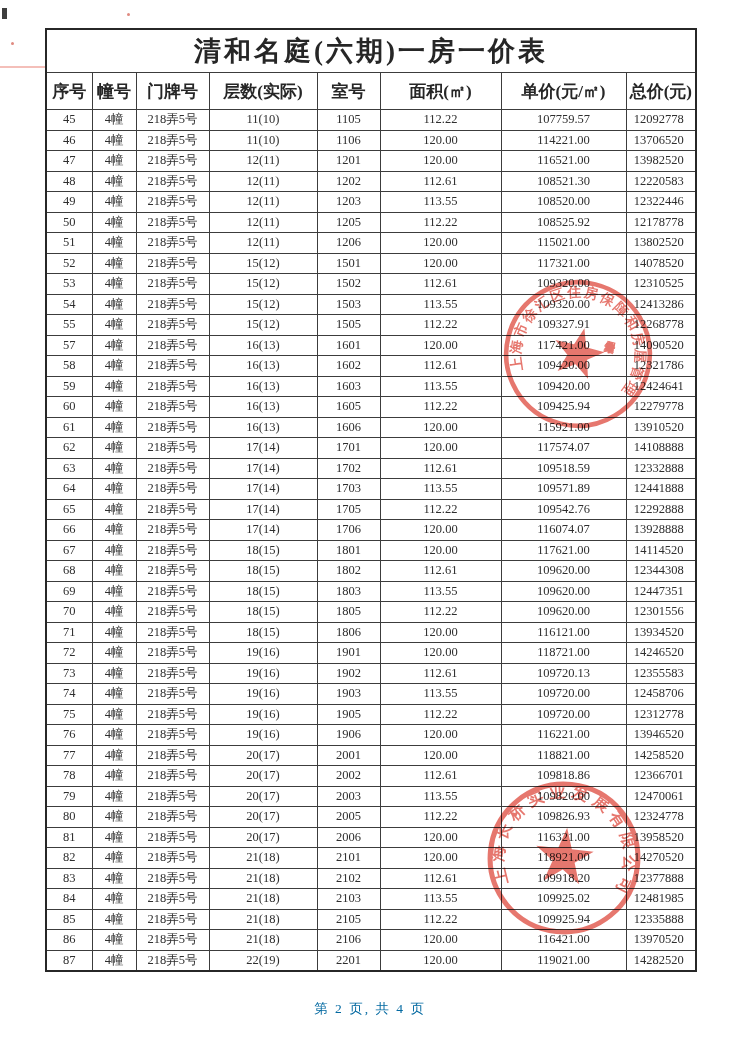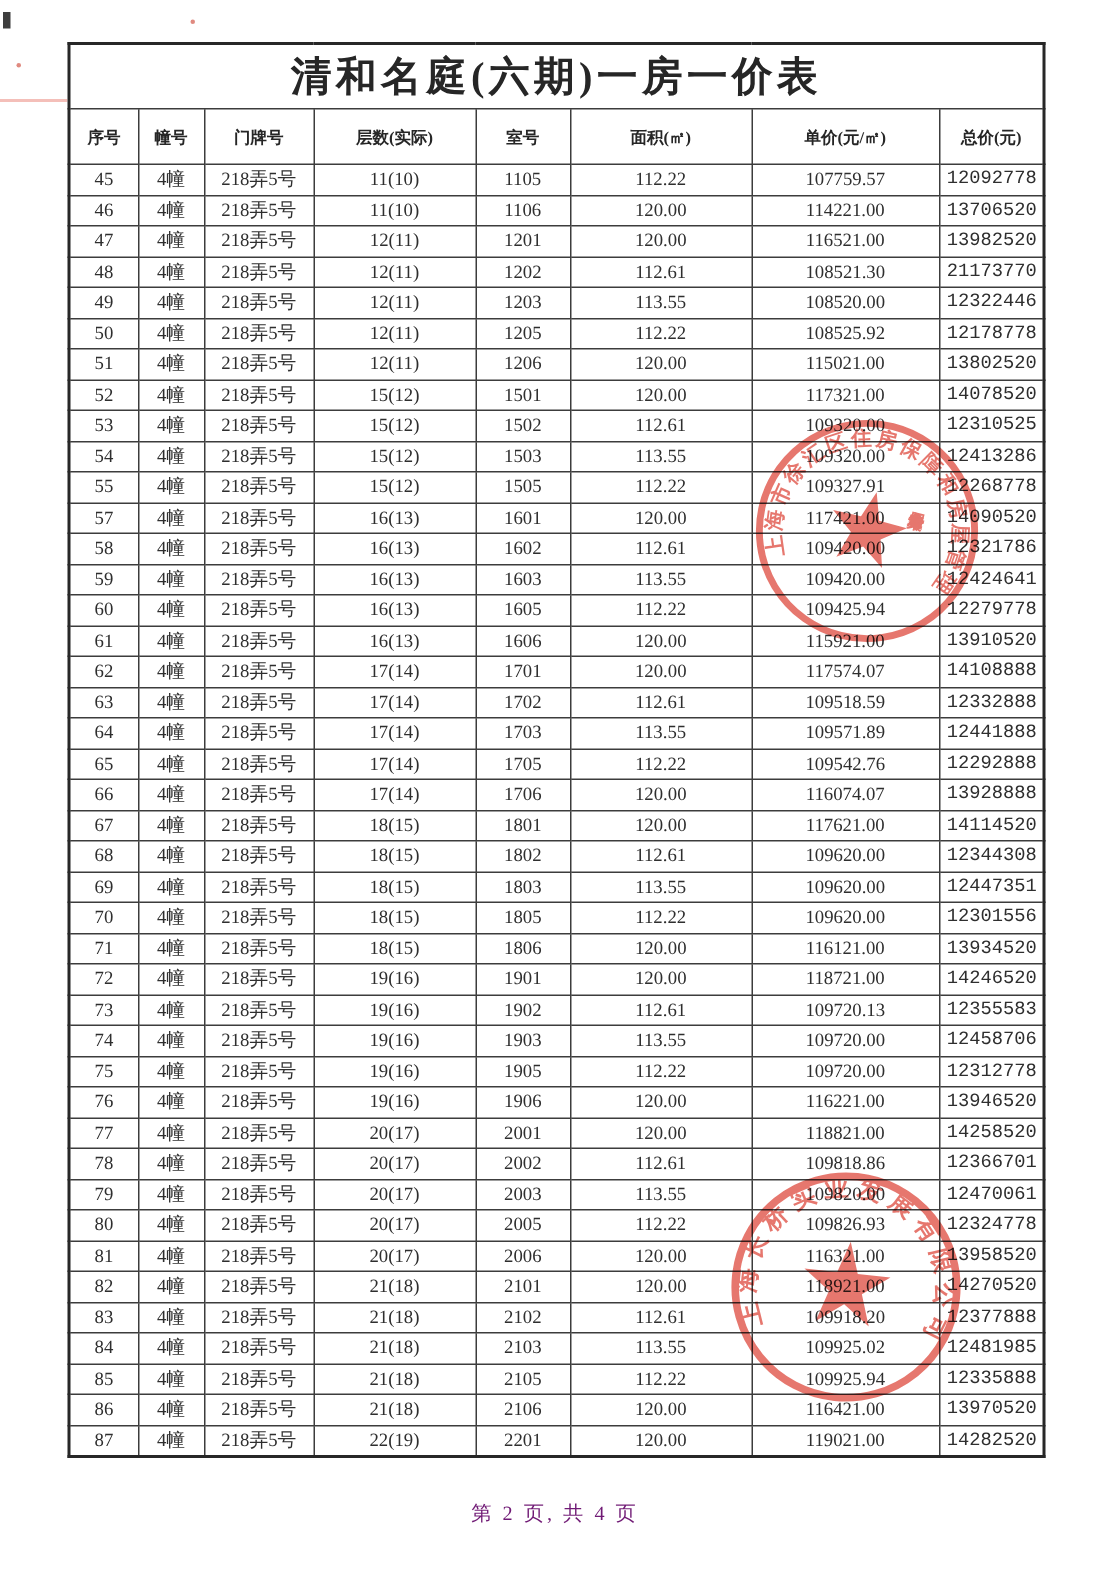--- a/index.html
+++ b/index.html
@@ -33,51 +33,51 @@
   }
   .title-cell {
     height: 42px;
     font-size: 27px;
     font-weight: 700;
     letter-spacing: 3px;
     border-bottom: 2px solid #2b2b2b;
   }
   tr.header-row th {
     height: 36px;
-    font-size: 11px;
+    font-size: 17px;
     font-weight: 700;
   }
   tbody.data-body td {
     height: 19.5px;
     font-size: 12.5px;
     line-height: 19.5px;
     color: #2e2e2e;
   }
-  tbody.data-body td:last-child { text-align: right; padding-right: 4px; font-family: Liberation Mono, monospace; }
+  tbody.data-body td:last-child { text-align: center; padding-right: 4px; }
 
   
   .stamp {
     position: absolute;
     mix-blend-mode: multiply;
     opacity: 0.8;
     color: #e0554a;
     pointer-events: none;
   }
   .stamp-1 { left: 496px; top: 272px; width: 164px; height: 164px; transform: rotate(14deg); }
   .stamp-2 { left: 478px; top: 772px; width: 172px; height: 172px; transform: rotate(6deg); }
   .stamp svg { width: 100%; height: 100%; display: block; }
   .stamp text { fill: currentColor; font-family: "Liberation Serif", "DejaVu Serif", serif; font-weight: 700; }
 
   
   .page-footer {
     position: absolute;
     left: 0; right: 0; top: 1000px;
     text-align: center;
     font-size: 13.5px;
-    color: #701a75;
+    color: #0369a1;
     letter-spacing: 2px;
   }
   .sohu-watermark {
     position: absolute;
     right: 3px; top: 1015px;
     font-size: 17px;
     font-weight: 700;
     letter-spacing: 1px;
     color: #3b82f6;
     text-shadow: 1px 1px 0 #ffffff, -1px -1px 0 #f2f2f2, 0 0 2px #ffffff;
@@ -159,21 +159,21 @@
           <td>13982520</td>
         </tr>
         <tr>
           <td>48</td>
           <td>4幢</td>
           <td>218弄5号</td>
           <td>12(11)</td>
           <td>1202</td>
           <td>112.61</td>
           <td>108521.30</td>
-          <td>21173770</td>
+          <td>12220583</td>
         </tr>
         <tr>
           <td>49</td>
           <td>4幢</td>
           <td>218弄5号</td>
           <td>12(11)</td>
           <td>1203</td>
           <td>113.55</td>
           <td>108520.00</td>
           <td>12322446</td>

